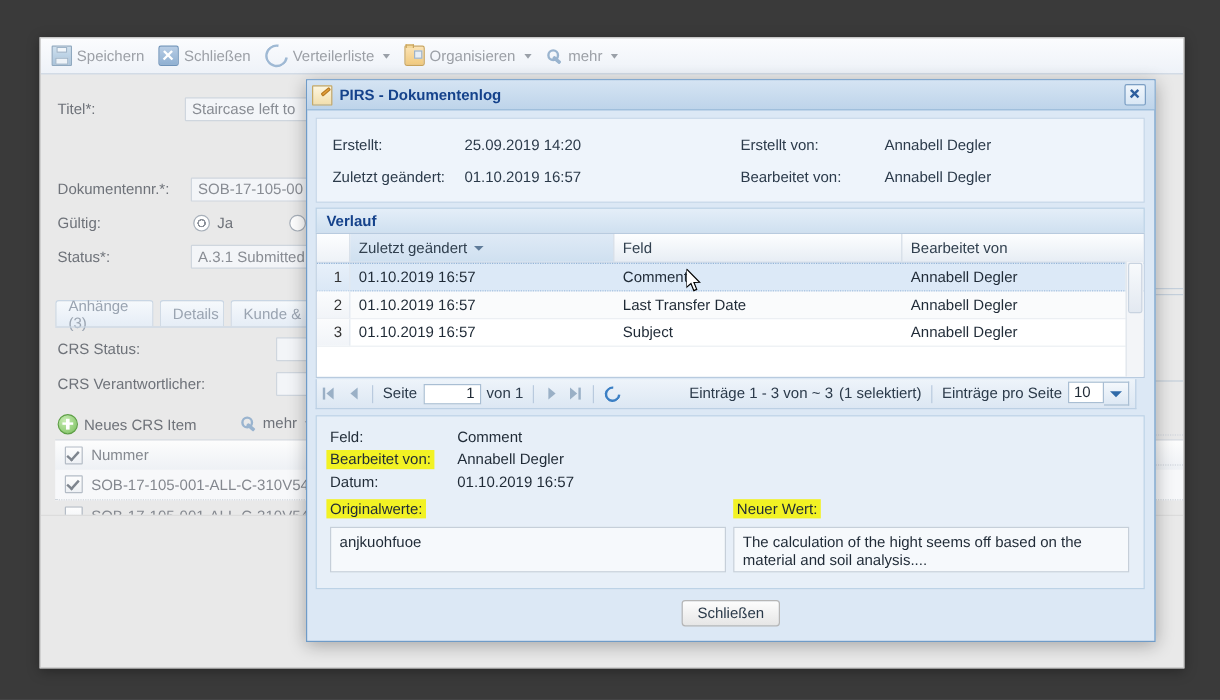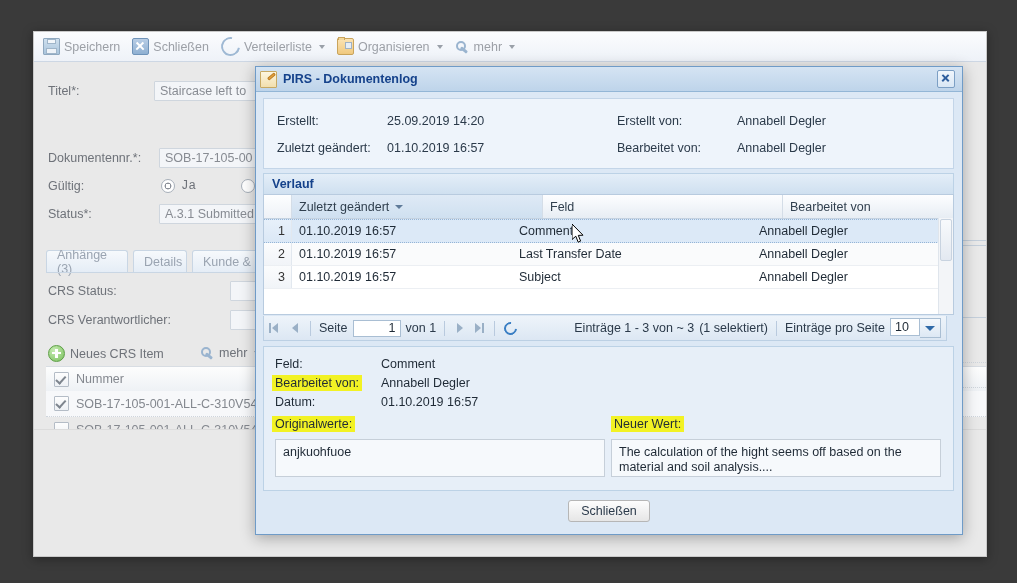--- a/index.html
+++ b/index.html
@@ -81,21 +81,21 @@
       background:linear-gradient(#e4eef8,#cfe0f0);border:1px solid #bcd2e6;box-sizing:border-box;
       display:flex;align-items:center;padding-left:8px;}
   .verlauf span{font-size:12.5px;font-weight:bold;color:#15428b;}
 
   .grid{position:absolute;left:7px;top:127px;width:691px;height:121px;background:#fff;
         border:1px solid #b8cbdf;box-sizing:border-box;overflow:hidden;}
   .ghdr{display:flex;height:23px;background:linear-gradient(#fdfeff,#e7edf4);border-bottom:1px solid #c5d2e0;}
   .ghdr .gh{font-size:12.5px;color:#31404f;display:flex;align-items:center;padding-left:7px;
       box-sizing:border-box;border-right:1px solid #d4dde7;}
   .gh.num{width:28px;border-right:1px solid #d4dde7;background:linear-gradient(#fdfeff,#eef2f7);}
-  .gh.c1{width:251px;background:linear-gradient(#dfeaf6,#cfe0f0);}
+  .gh.c1{width:220px;background:linear-gradient(#dfeaf6,#cfe0f0);}
   .gh.c2{width:240px;}
   .gh.c3{flex:1;border-right:none;}
   .sortarr{width:0;height:0;border-left:4px solid transparent;border-right:4px solid transparent;
            border-top:4.5px solid #5f7b99;margin-left:6px;}
   .grow{display:flex;height:22px;align-items:center;border-bottom:1px solid #eceff3;}
   .grow.sel{background:#dce9f7;border-top:1px dotted #94b4d6;border-bottom:1px dotted #94b4d6;}
   .grow.alt{background:#fafbfc;}
   .gc{font-size:12.5px;color:#1f2a36;padding-left:7px;box-sizing:border-box;}
   .gc.num{width:28px;text-align:right;padding-left:0;padding-right:6px;color:#333;
           background:linear-gradient(#fbfcfd,#f1f4f8);height:100%;display:flex;align-items:center;
@@ -183,21 +183,21 @@
       <div class="frow" style="left:14px;top:89px;">
         <span class="flabel">Dokumentennr.*:</span>
       </div>
       <div class="finput" style="position:absolute;left:125px;top:86px;width:180px;">
         <span>SOB-17-105-00</span>
       </div>
 
       <div class="frow" style="left:14px;top:117px;">
         <span class="flabel">Gültig:</span>
       </div>
-      <div class="frow" style="left:127px;top:117px;gap:6px;font-family:Liberation Mono, monospace;">
+      <div class="frow" style="left:127px;top:117px;gap:6px;">
         <span class="radio"></span>
         <span>Ja</span>
       </div>
       <div class="frow" style="left:207px;top:117px;">
         <span class="radio off"></span>
       </div>
 
       <div class="frow" style="left:14px;top:145px;">
         <span class="flabel">Status*:</span>
       </div>

